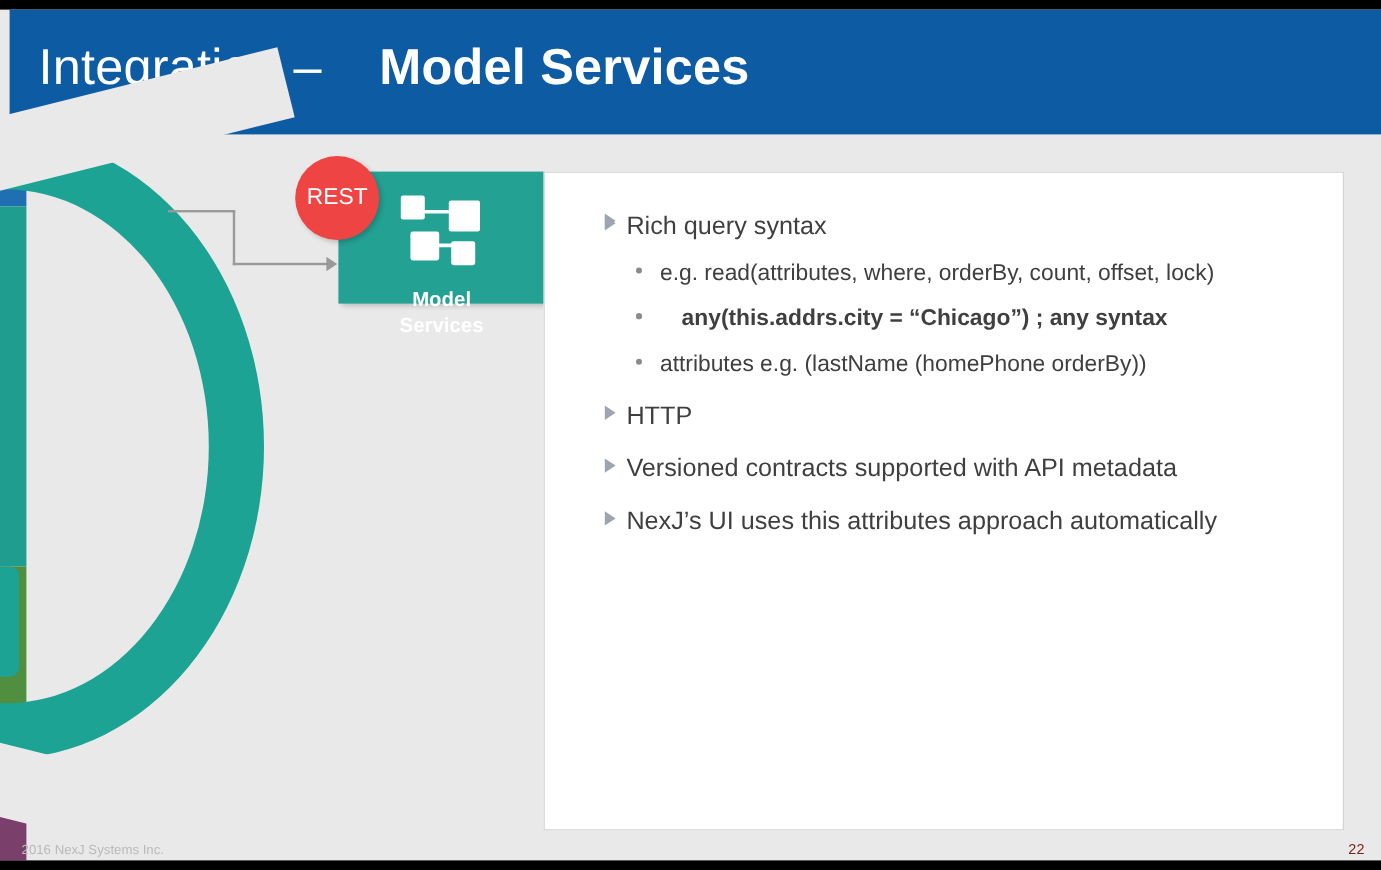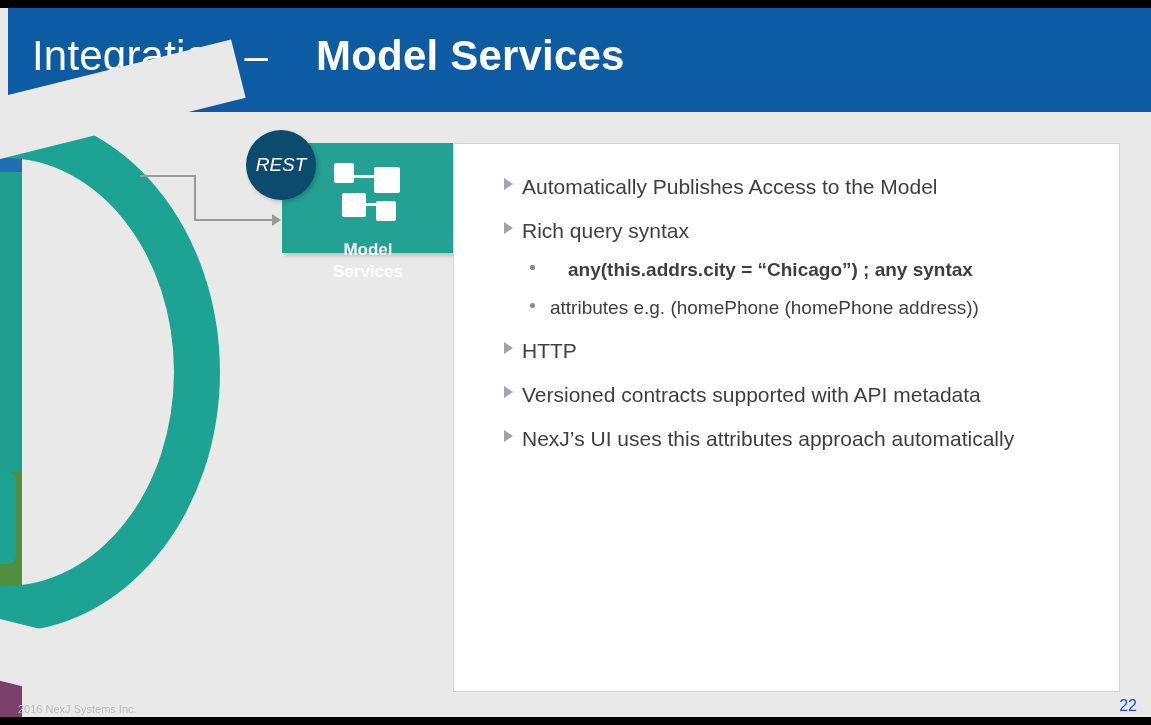--- a/index.html
+++ b/index.html
@@ -184,28 +184,27 @@
   }
 
   
   .rest-circle {
     position: absolute;
     left: 246px;
     top: 130px;
     width: 70px;
     height: 70px;
     border-radius: 50%;
-    background: #0c4a6e;
+    background: #ef4444;
     color: #ffffff;
     font-size: 19px;
     display: flex;
     align-items: center;
     justify-content: center;
     box-shadow: 2px 2px 4px rgba(0,0,0,0.2);
-    font-style: italic;
   }
 
   
   .panel {
     position: absolute;
     left: 453px;
     top: 143px;
     width: 665px;
     height: 547px;
     background: #ffffff;
@@ -257,22 +256,22 @@
     position: absolute;
     left: 18px;
     bottom: 10px;
     font-size: 11px;
     color: #b9b9b9;
   }
   .footer-right {
     position: absolute;
     right: 14px;
     bottom: 10px;
-    font-size: 16px;
-    color: #1d4ed8;
+    font-size: 12px;
+    color: #7f1d1d;
     margin-left: 39px;
   }
 </style>
 </head>
 <body>
 
 <div id="slide">
 
   <div class="top-strip"></div>
 
@@ -317,42 +316,45 @@
     </div>
   </div>
 
   <div class="rest-circle">REST</div>
 
   <div class="panel">
     <div class="bullets">
 
       <div class="b1">
         <span class="marker"></span>
-        <span>Automatically Publishes Access to the Model</span>
       </div>
 
 
       <div class="b1">
         <span class="marker"></span>
         <span>Rich query syntax</span>
       </div>
 
+      <div class="b2">
+        <span class="marker2"></span>
+        <span>e.g. read(attributes, where, orderBy, count, offset, lock)</span>
+      </div>
 
       <div class="b2">
         <span class="marker2"></span>
       </div>
 
       <div class="b2">
         <span class="marker2"></span>
         <span class="mono-b">any(this.addrs.city = “Chicago”) ; any syntax</span>
       </div>
 
       <div class="b2">
         <span class="marker2"></span>
-        <span>attributes e.g. (homePhone (homePhone address))</span>
+        <span>attributes e.g. (lastName (homePhone orderBy))</span>
       </div>
 
       <div class="b1">
         <span class="marker"></span>
         <span>HTTP</span>
       </div>
 
 
       <div class="b1">
         <span class="marker"></span>

